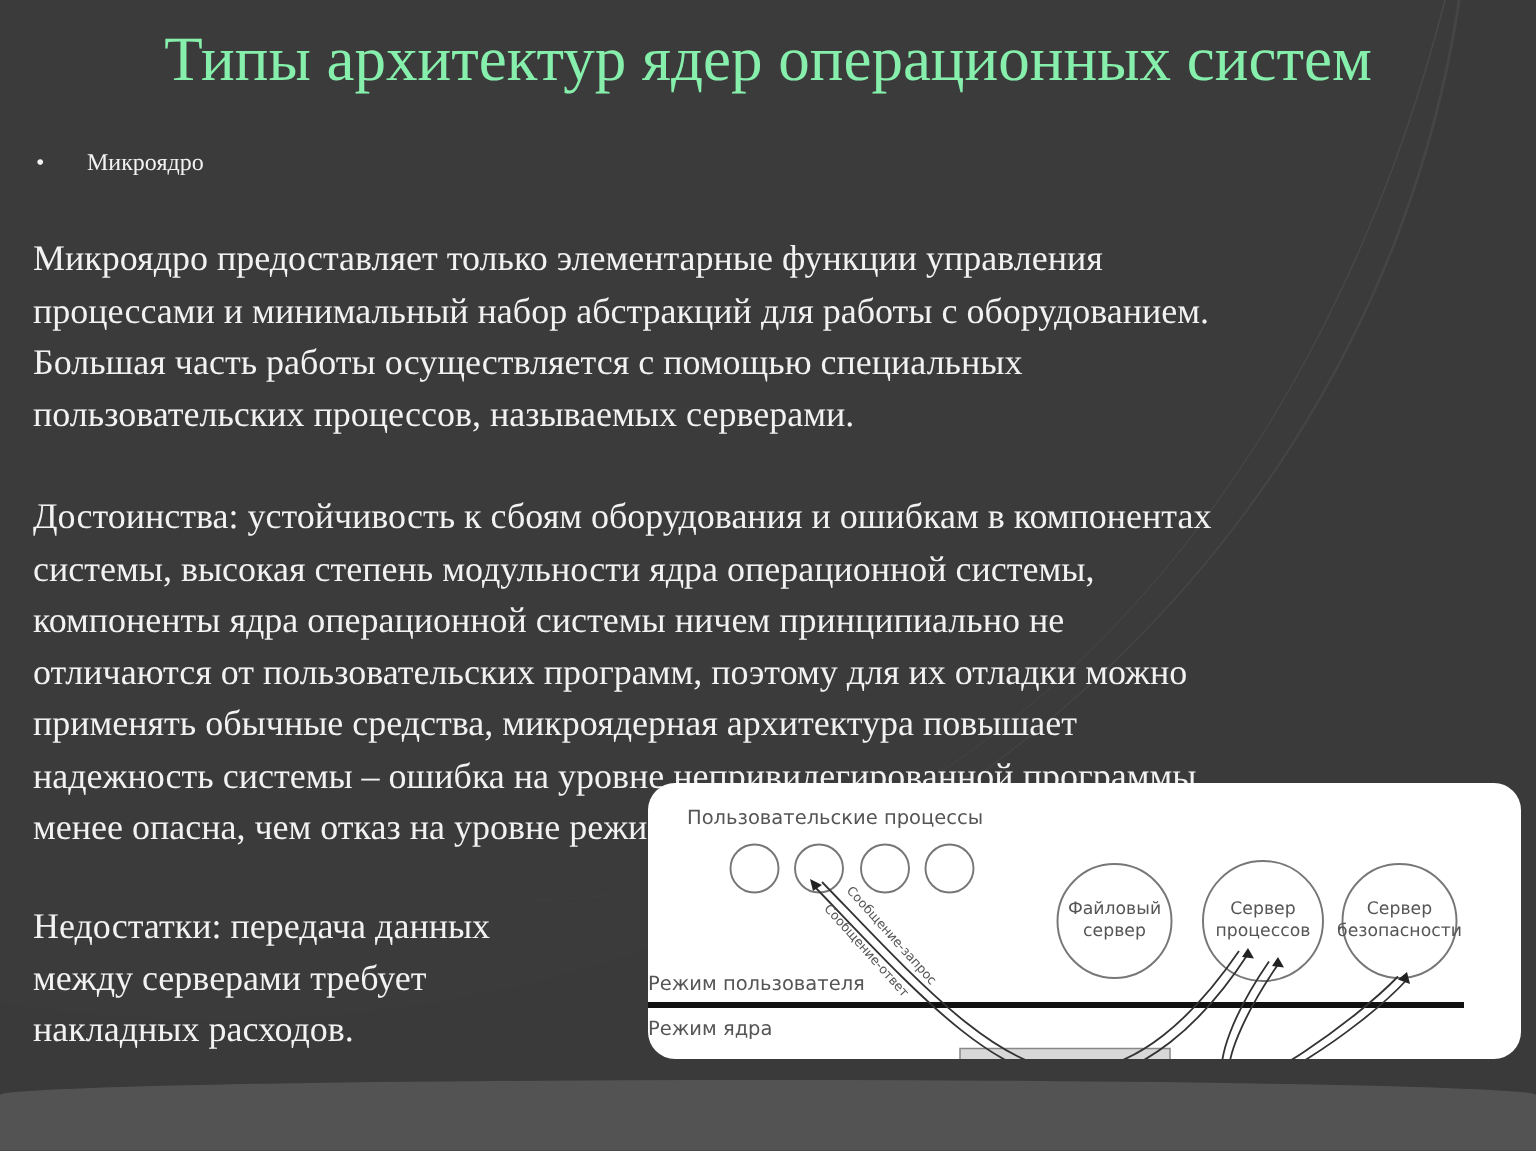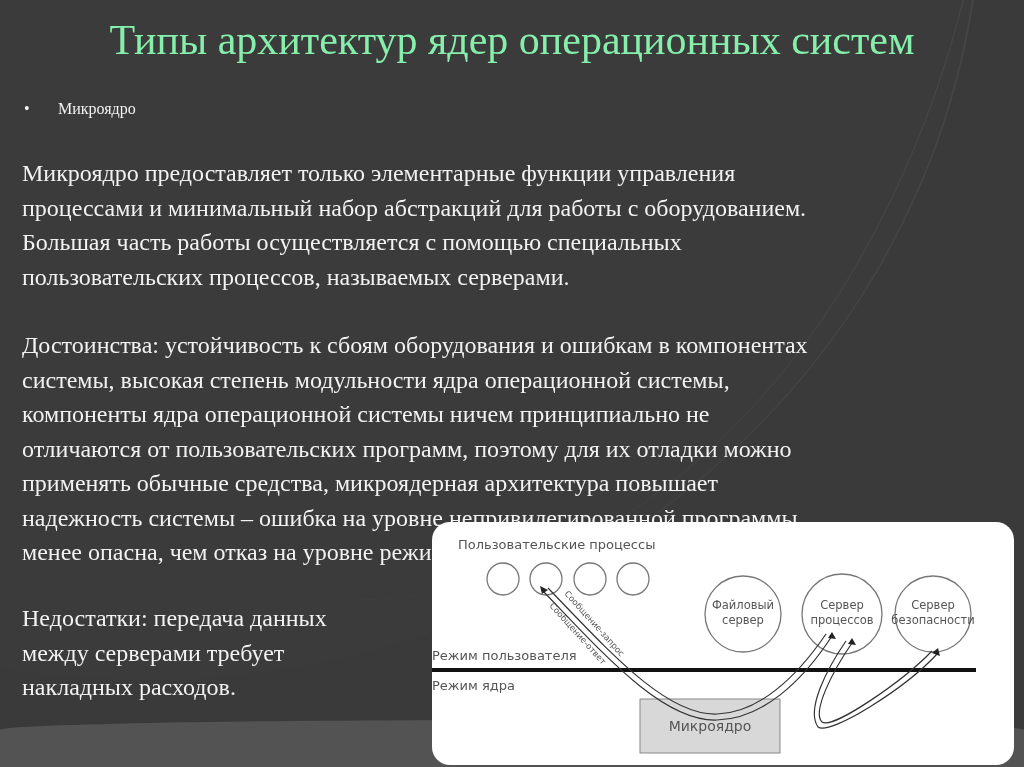--- a/index.html
+++ b/index.html
@@ -22,21 +22,21 @@
     position:absolute; left:0; top:16px; width:1024px; text-align:center;
     font-size:42px; color:#86efac; letter-spacing:0px;
   }
   .bullet-row { position:absolute; left:24px; top:80px; font-size:16px;margin-top:20px; }
   .bullet-dot { display:inline-block; width:34px; }
   .para { position:absolute; left:22px; font-size:24px; line-height:34.5px; white-space:pre-line;margin-top:44px; }
   .p1 { top:112px; width:1000px; }
   .p2 { top:284px; width:1000px; }
   .p3 { top:557px; width:410px; }
   .diagram {
-    position:absolute; left:432px; top:522px; width:582px; height:243px;
+    position:absolute; left:432px; top:522px; width:582px; height:184px;
     background:#ffffff; border-radius:18px; overflow:hidden;
   }
   .diagram svg { position:absolute; left:0; top:0; }
   .dlabel { font-family:"DejaVu Sans", "Liberation Sans", sans-serif; fill:#555; }
 </style>
 </head>
 <body>
 
 <div class="bg-arc arc1"></div>
 <div class="bg-arc arc2"></div>

